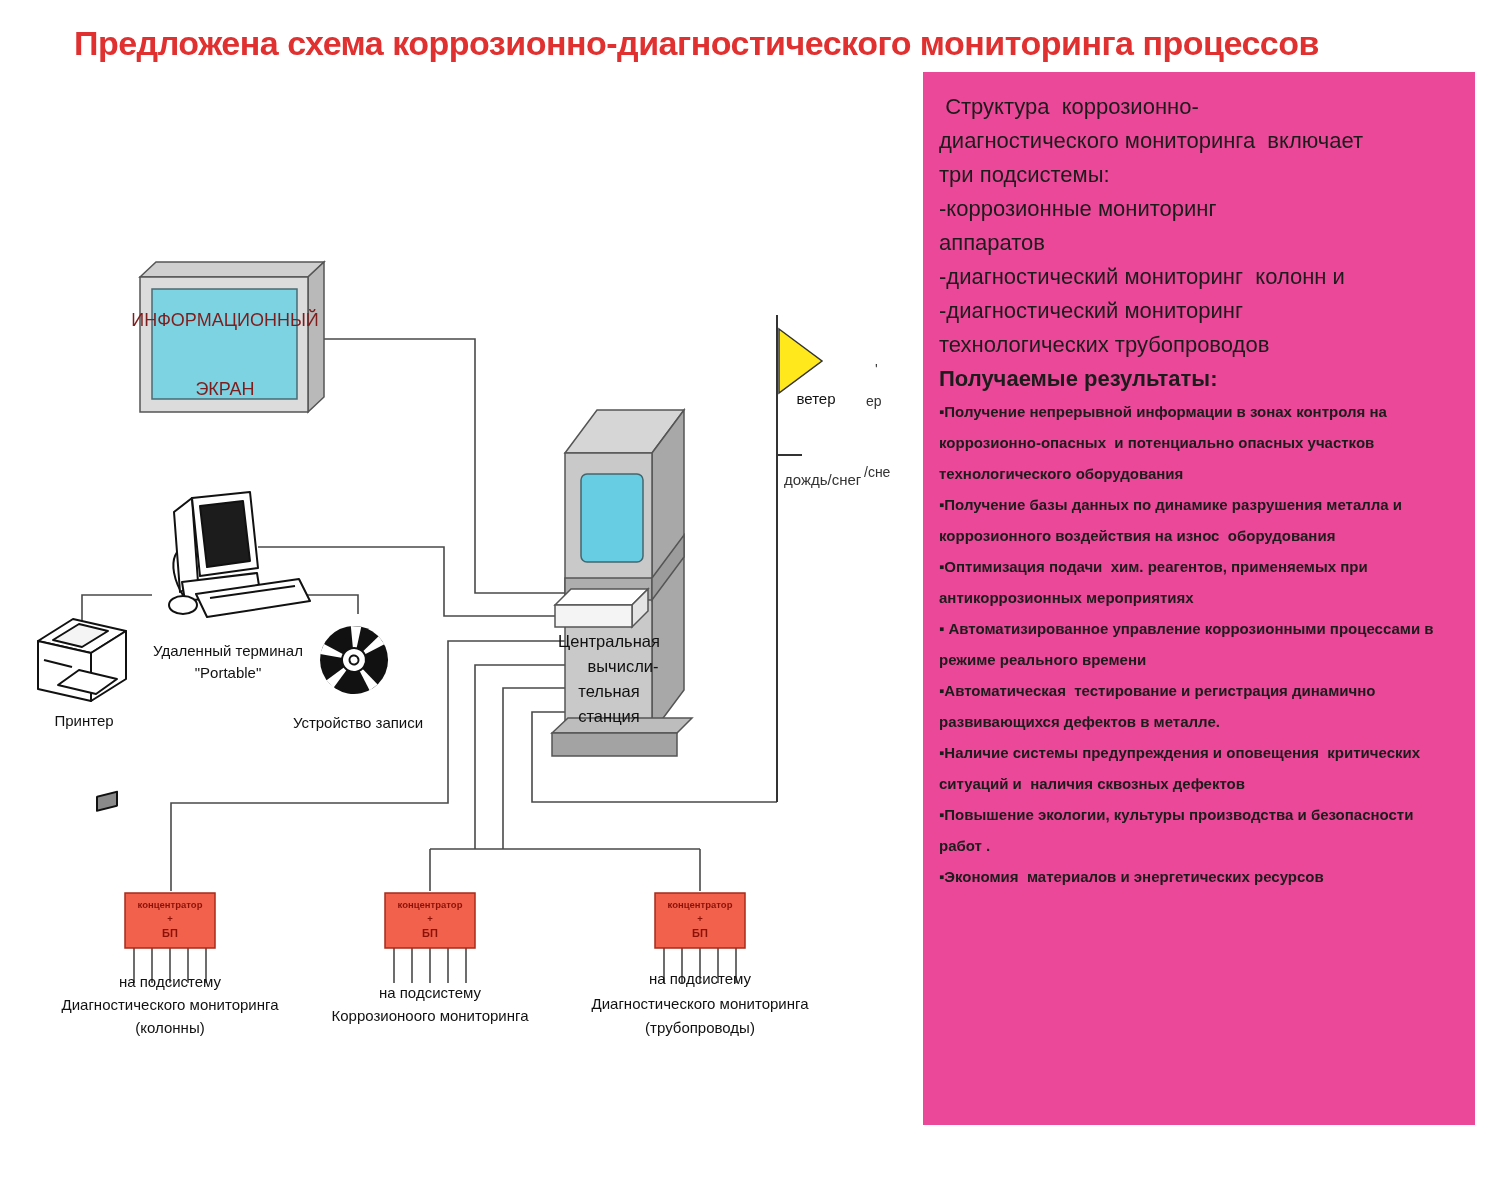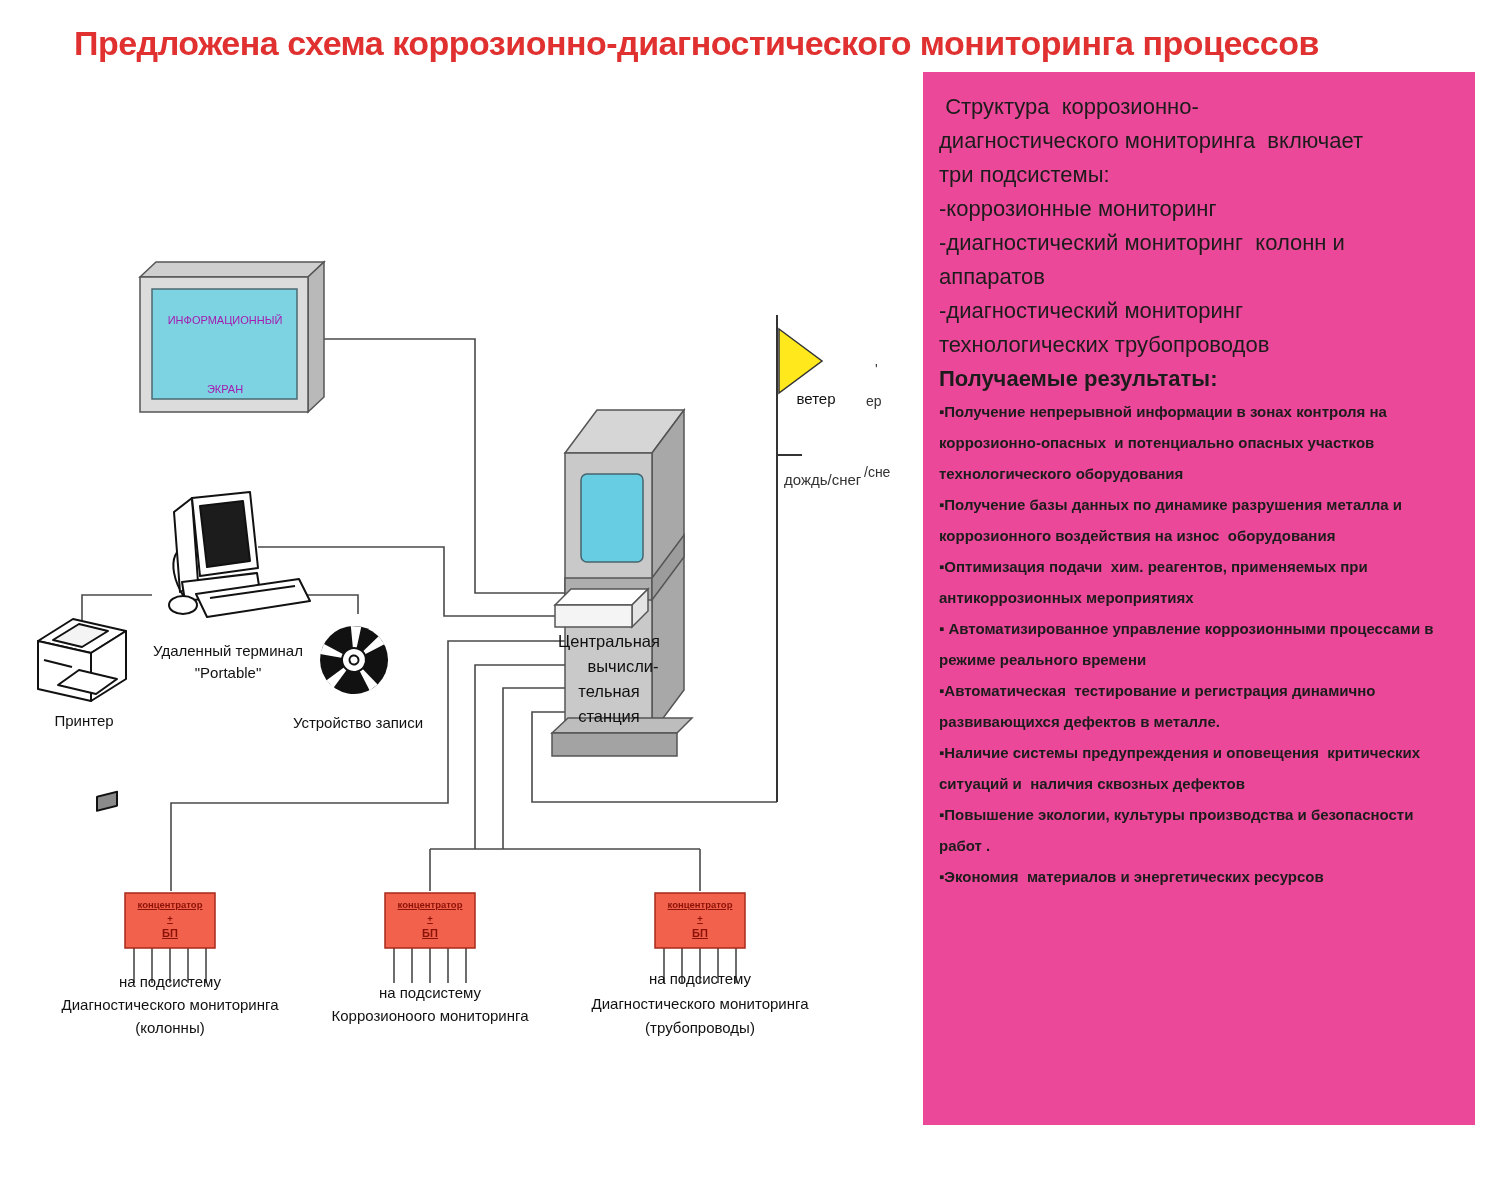--- a/index.html
+++ b/index.html
@@ -8,39 +8,39 @@
   .title{position:absolute;left:74px;top:24px;width:1380px;
          font-size:34px;font-weight:700;letter-spacing:-0.5px;color:#e03030;white-space:nowrap;}
   .panel{position:absolute;left:923px;top:72px;width:552px;height:1053px;
          background:#ec4899;box-sizing:border-box;padding:18px 16px 0 16px;color:#1c1c1c;}
   .intro-line{font-size:22px;line-height:34px;white-space:pre-wrap;}
   .results-heading{font-size:22px;line-height:34px;font-weight:700;white-space:pre-wrap;}
   .bullet{font-size:15px;line-height:31px;font-weight:700;white-space:pre-wrap;}
   svg.diagram{position:absolute;left:0;top:0;}
   .lbl{position:absolute;font-size:15px;line-height:19px;color:#111;text-align:center;
        transform:translateX(-50%);white-space:nowrap;}
-  .lbl-screen{font-size:11px;color:#a21caf;}
+  .lbl-screen{font-size:18px;color:#7f1d1d;}
   .lbl-station{font-size:16.5px;}
   .lbl-frag{transform:none;color:#333;font-size:14px;text-align:left;}
-  .box-text{font-size:9.5px;line-height:14px;font-weight:700;color:#8c1208;text-decoration:underline;}
+  .box-text{font-size:9.5px;line-height:14px;font-weight:700;color:#8c1208;}
 </style>
 </head>
 <body>
 
 <div class="canvas">
 
   <div class="title">Предложена схема коррозионно-диагностического мониторинга процессов</div>
 
   <div class="panel">
     <div class="intro-line"> Структура  коррозионно-</div>
     <div class="intro-line">диагностического мониторинга  включает</div>
     <div class="intro-line">три подсистемы:</div>
     <div class="intro-line">-коррозионные мониторинг</div>
+    <div class="intro-line">аппаратов</div>
     <div class="intro-line">-диагностический мониторинг  колонн и</div>
-    <div class="intro-line">аппаратов</div>
     <div class="intro-line">-диагностический мониторинг</div>
     <div class="intro-line">технологических трубопроводов</div>
     <div class="results-heading">Получаемые результаты:</div>
     <div class="bullet">▪Получение непрерывной информации в зонах контроля на коррозионно-опасных  и потенциально опасных участков технологического оборудования</div>
     <div class="bullet">▪Получение базы данных по динамике разрушения металла и коррозионного воздействия на износ  оборудования</div>
     <div class="bullet">▪Оптимизация подачи  хим. реагентов, применяемых при антикоррозионных мероприятиях</div>
     <div class="bullet">▪ Автоматизированное управление коррозионными процессами в режиме реального времени</div>
     <div class="bullet">▪Автоматическая  тестирование и регистрация динамично развивающихся дефектов в металле.</div>
     <div class="bullet">▪Наличие системы предупреждения и оповещения  критических ситуаций и  наличия сквозных дефектов</div>
     <div class="bullet">▪Повышение экологии, культуры производства и безопасности работ .</div>

